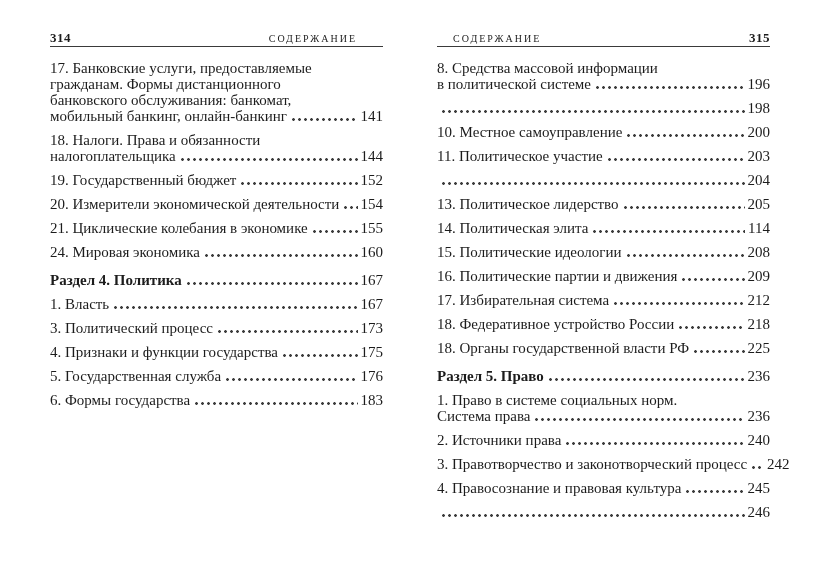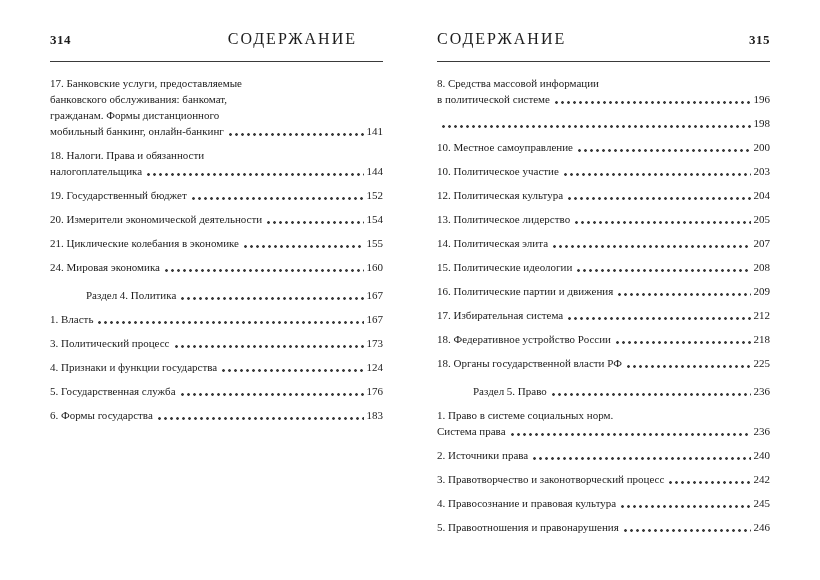--- a/index.html
+++ b/index.html
@@ -15,42 +15,43 @@
     gap: 54px;
     padding: 30px 50px 0 50px;
     width: 100%;
     height: 100%;
   }
   .page { flex: 1 1 0; min-width: 0; }
   .page-header {
     display: flex;
     justify-content: space-between;
     align-items: baseline;
-    padding-bottom: 13px;
+    padding-bottom: 0;
     border-bottom: 1px solid #3a3a3a;
     margin-bottom: 13px;
   }
   .folio {
     font-weight: bold;
     font-size: 13px;
     letter-spacing: 0.5px;
   }
   .running-title {
-    font-size: 16px;
+    font-size: 10px;
     letter-spacing: 2px;
+    margin-left: 16px;
   }
   .running-title.inset { margin-right: 26px; }
   .toc-entry {
-    font-size: 11px;
+    font-size: 15px;
     line-height: 16px;
     margin-bottom: 8px;
   }
   .toc-entry.section { margin-top: 12px; }
   .toc-entry.section .toc-text,
-  .toc-entry.section .toc-line { font-weight: normal; margin-left: 36px; }
+  .toc-entry.section .toc-line { font-weight: bold; }
   .toc-last-line { display: flex; text-align: center; }
   .toc-text { white-space: nowrap; }
   .leader {
     flex: 1 1 auto;
     min-width: 12px;
     margin: 0 3px 0 5px;
     height: 3px;
     align-self: flex-end;
     transform: translateY(-3px);
     background-image: radial-gradient(circle at 1.5px 1.5px, #3c3c3c 1.1px, transparent 1.6px);
@@ -65,22 +66,22 @@
 <div class="spread">
 
   <div class="page">
     <div class="page-header">
       <span class="folio">314</span>
       <span class="running-title inset">СОДЕРЖАНИЕ</span>
     </div>
     <div class="toc-entries">
         <div class="toc-entry">
           <div class="toc-line">17. Банковские услуги, предоставляемые</div>
+          <div class="toc-line">гражданам. Формы дистанционного</div>
           <div class="toc-line">банковского обслуживания: банкомат,</div>
-          <div class="toc-line">гражданам. Формы дистанционного</div>
           <div class="toc-last-line">
             <span class="toc-text">мобильный банкинг, онлайн-банкинг</span>
             <span class="leader"></span>
             <span class="toc-page">141</span>
           </div>
         </div>
         <div class="toc-entry">
           <div class="toc-line">18. Налоги. Права и обязанности</div>
           <div class="toc-last-line">
             <span class="toc-text">налогоплательщика</span>
@@ -134,21 +135,21 @@
           <div class="toc-last-line">
             <span class="toc-text">3. Политический процесс</span>
             <span class="leader"></span>
             <span class="toc-page">173</span>
           </div>
         </div>
         <div class="toc-entry">
           <div class="toc-last-line">
             <span class="toc-text">4. Признаки и функции государства</span>
             <span class="leader"></span>
-            <span class="toc-page">124</span>
+            <span class="toc-page">175</span>
           </div>
         </div>
         <div class="toc-entry">
           <div class="toc-last-line">
             <span class="toc-text">5. Государственная служба</span>
             <span class="leader"></span>
             <span class="toc-page">176</span>
           </div>
         </div>
         <div class="toc-entry">
@@ -183,44 +184,43 @@
         </div>
         <div class="toc-entry">
           <div class="toc-last-line">
             <span class="toc-text">10. Местное самоуправление</span>
             <span class="leader"></span>
             <span class="toc-page">200</span>
           </div>
         </div>
         <div class="toc-entry">
           <div class="toc-last-line">
-            <span class="toc-text">10. Политическое участие</span>
+            <span class="toc-text">11. Политическое участие</span>
             <span class="leader"></span>
             <span class="toc-page">203</span>
           </div>
         </div>
         <div class="toc-entry">
           <div class="toc-last-line">
-            <span class="toc-text">12. Политическая культура</span>
             <span class="leader"></span>
             <span class="toc-page">204</span>
           </div>
         </div>
         <div class="toc-entry">
           <div class="toc-last-line">
             <span class="toc-text">13. Политическое лидерство</span>
             <span class="leader"></span>
             <span class="toc-page">205</span>
           </div>
         </div>
         <div class="toc-entry">
           <div class="toc-last-line">
             <span class="toc-text">14. Политическая элита</span>
             <span class="leader"></span>
-            <span class="toc-page">207</span>
+            <span class="toc-page">114</span>
           </div>
         </div>
         <div class="toc-entry">
           <div class="toc-last-line">
             <span class="toc-text">15. Политические идеологии</span>
             <span class="leader"></span>
             <span class="toc-page">208</span>
           </div>
         </div>
         <div class="toc-entry">
@@ -282,21 +282,20 @@
         </div>
         <div class="toc-entry">
           <div class="toc-last-line">
             <span class="toc-text">4. Правосознание и правовая культура</span>
             <span class="leader"></span>
             <span class="toc-page">245</span>
           </div>
         </div>
         <div class="toc-entry">
           <div class="toc-last-line">
-            <span class="toc-text">5. Правоотношения и правонарушения</span>
             <span class="leader"></span>
             <span class="toc-page">246</span>
           </div>
         </div>
       </div>
   </div>
 
 </div>
 
 </body></html>

